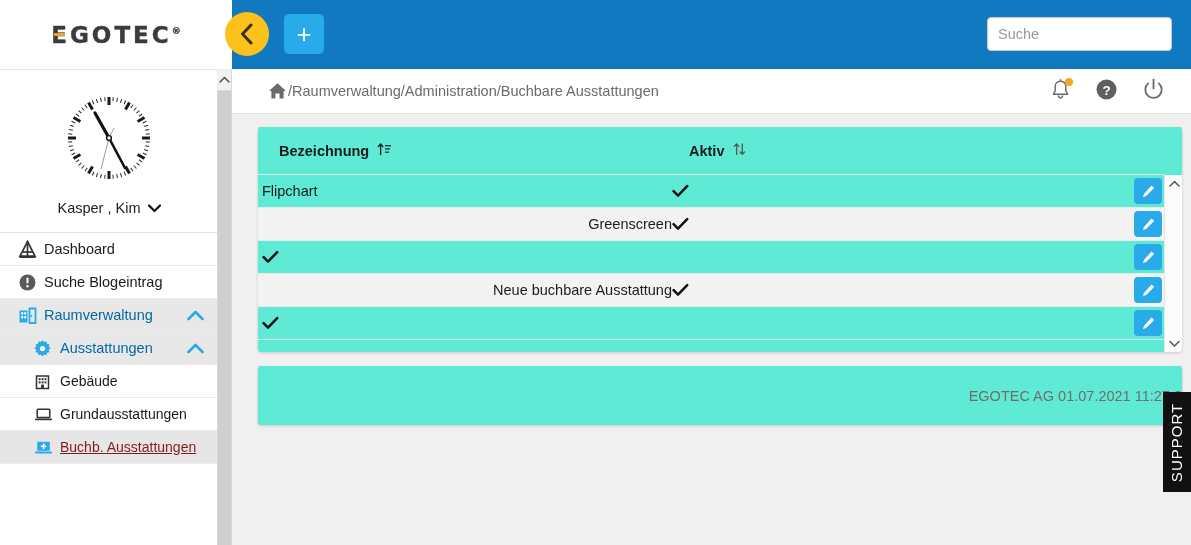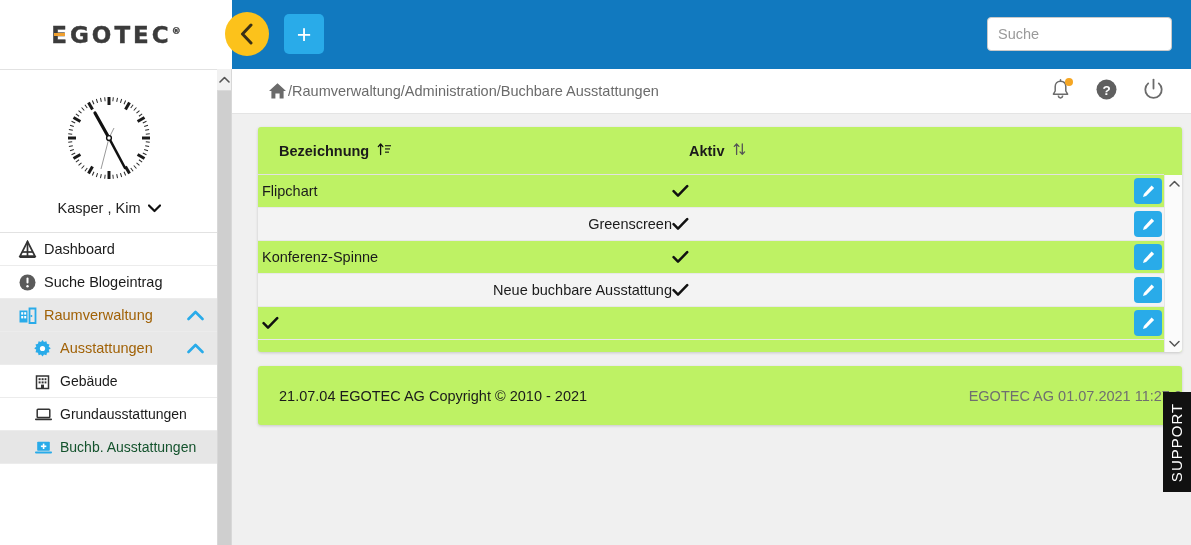--- a/index.html
+++ b/index.html
@@ -76,25 +76,25 @@
   }
   .nav-item .nav-ico {
     width: 26px; display: flex; align-items: center;
     justify-content: flex-start; flex: 0 0 26px;
   }
   .nav-item .nav-lbl { flex: 1; }
   .nav-item .nav-chev {
     margin-right: 14px; display: flex; align-items: center;
   }
   .nav-item.active { background: #e8e8e8; color: #29abe9; }
-  .nav-item.active .nav-lbl { color: #a16207; }
+  .nav-item.active .nav-lbl { color: #0369a1; }
   .nav-item.sub { padding-left: 34px; font-size: 14px; }
   .nav-item.sub2 { padding-left: 34px; }
   .nav-item.current { background: #e6e6e6; }
-  .nav-item.current .nav-lbl { color: #14532d; }
+  .nav-item.current .nav-lbl { color: #7f1d1d; text-decoration: underline; }
 
   
   #topbar {
     position: absolute; left: 232px; top: 0;
     width: 959px; height: 69px; background: #1179bf;
   }
   #collapse-btn {
     position: absolute; left: -7px; top: 12px;
     width: 44px; height: 44px; border-radius: 50%;
     background: #fcc21b; display: flex;
@@ -139,21 +139,21 @@
     width: 8px; height: 8px; border-radius: 50%;
     background: #f5a623;
   }
 
   
   #content {
     position: absolute; left: 232px; top: 114px;
     width: 959px; height: 431px; background: #f0f0f0;
   }
   .panel {
-    background: #bef264; border-radius: 3px;
+    background: #5eead4; border-radius: 3px;
     box-shadow: 0 1px 3px rgba(0,0,0,0.17);
   }
   #table-panel {
     position: absolute; left: 26px; top: 13px;
     width: 924px; height: 225px; overflow: hidden;
   }
   #table-head {
     display: flex; align-items: center;
     height: 48px; padding: 0 0 0 21px;
     border-bottom: 1px solid #e2e2e2;
@@ -531,21 +531,20 @@
           <div class="td-act">
             <div class="edit-btn">
               <svg width="15" height="15" viewBox="0 0 15 15">
                 <path d="M10.6 1.6 L13.1 4.1 L5.1 12.1 L2 13 L2.9 9.9 Z" fill="#fff"></path>
               </svg>
             </div>
           </div>
         </div>
 
         <div class="trow">
-          <div class="td-name">Konferenz-Spinne</div>
           <div class="td-aktiv">
             <svg width="17" height="14" viewBox="0 0 17 14">
               <path d="M1.6 7.2 L6 11.6 L15.2 2.2" stroke="#111" stroke-width="2.5" fill="none" stroke-linecap="round" stroke-linejoin="round"></path>
             </svg>
           </div>
           <div class="td-act">
             <div class="edit-btn">
               <svg width="15" height="15" viewBox="0 0 15 15">
                 <path d="M10.6 1.6 L13.1 4.1 L5.1 12.1 L2 13 L2.9 9.9 Z" fill="#fff"></path>
               </svg>
@@ -594,21 +593,20 @@
         </div>
         <div class="sc-arrow" style="bottom:0">
           <svg width="11" height="7" viewBox="0 0 11 7">
             <path d="M1 1.5 L5.5 6 L10 1.5" stroke="#555" stroke-width="1.5" fill="none" stroke-linecap="round" stroke-linejoin="round"></path>
           </svg>
         </div>
       </div>
     </div>
 
     <div id="footer-panel" class="panel">
-      <div id="footer-left">21.07.04 EGOTEC AG Copyright © 2010 - 2021</div>
       <div id="footer-right">EGOTEC AG  01.07.2021 11:27:3</div>
     </div>
   </div>
 
   <div id="support-tab">
     <span>SUPPORT</span>
   </div>
 
 </div>
 

